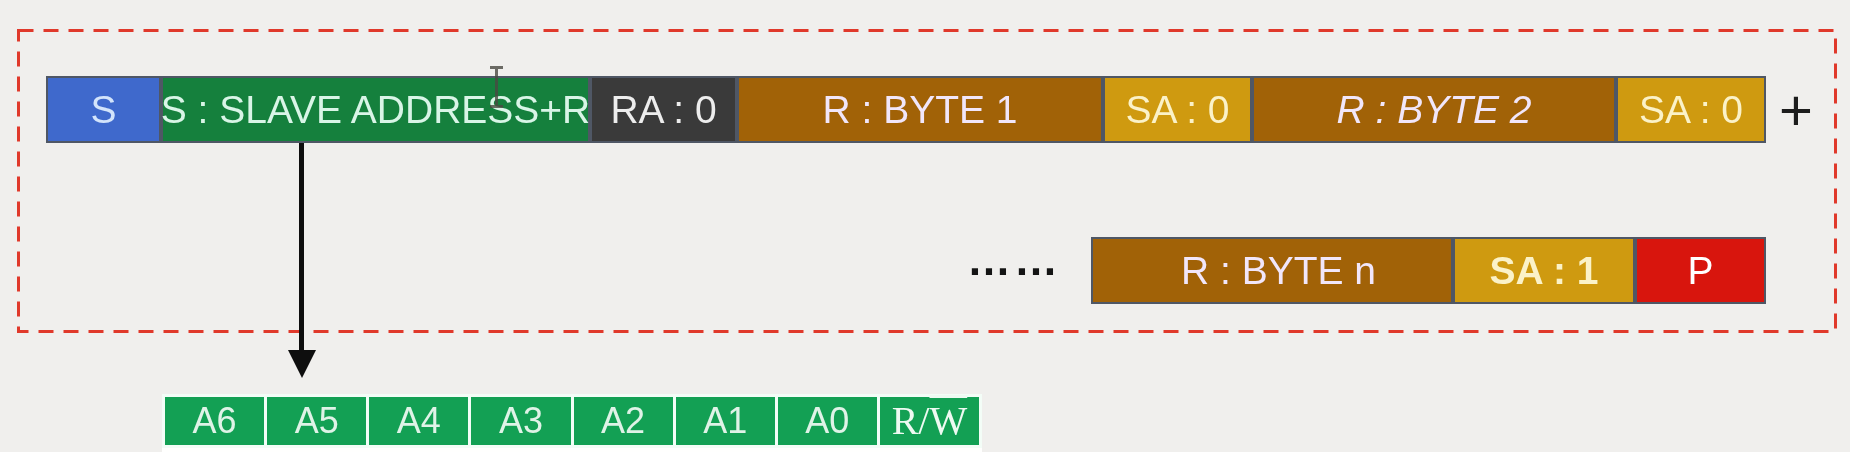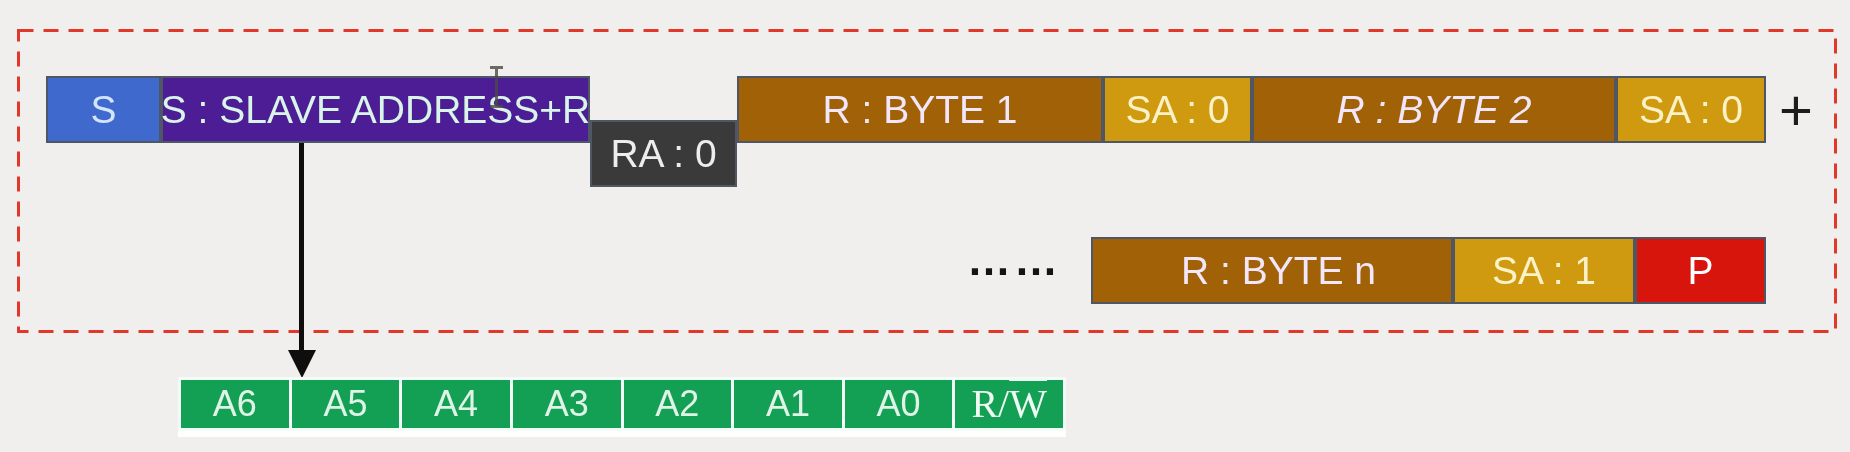--- a/index.html
+++ b/index.html
@@ -15,34 +15,34 @@
   .frame-svg{position:absolute;left:17px;top:29px;}
   
   .blk{
     position:absolute;top:76px;height:67px;
     box-sizing:border-box;border:2px solid #4f5765;
     display:flex;align-items:center;justify-content:center;
     font-size:39px;line-height:1;white-space:nowrap;
   }
   .r2{top:237px;}
   .c-blue  {background:#3f69cc;color:#d3e4fb;}
-  .c-green {background:#4c1d95;color:#d9f5e7;}
-  .c-dark  {background:#3a3a3a;color:#ededed;margin-top:44px;}
+  .c-green {background:#15803d;color:#d9f5e7;}
+  .c-dark  {background:#3a3a3a;color:#ededed;}
   .c-purple{background:#a16207;color:#f1e6fa;}
   .c-gold  {background:#cf9a10;color:#fbf2c8;text-align:right;}
   .c-red   {background:#d8150d;color:#ffffff;}
   .b-start {left:46px;  width:115px;}
   .b-slave {left:161px; width:429px;}
   .b-ra    {left:590px; width:147px;}
   .b-byte1 {left:737px; width:366px;}
   .b-sa0a  {left:1103px;width:149px;}
   .b-byte2 {left:1252px;width:364px;font-style:italic;}
   .b-sa0b  {left:1616px;width:150px;}
   .b-byten {left:1091px;width:362px;padding-left:13px;}
-  .b-sa1   {left:1453px;width:182px;}
+  .b-sa1   {left:1453px;width:182px;font-weight:bold;}
   .b-p     {left:1635px;width:131px;}
   
   .plus{
     position:absolute;left:1766px;top:76px;width:60px;height:67px;
     display:flex;align-items:center;justify-content:center;
     font-size:58px;font-weight:400;color:#1d1d1d;
   }
   
   .ellipsis{
     position:absolute;left:962px;top:226px;width:104px;height:67px;
@@ -58,22 +58,22 @@
     border-top:28px solid #0e0e0e;
   }
   
   .ibeam{position:absolute;left:495px;top:66px;width:3px;height:42px;background:#4a4a42;opacity:.8;}
   .ibeam::before,.ibeam::after{
     content:"";position:absolute;left:-5px;width:13px;height:3px;background:#4a4a42;
   }
   .ibeam::before{top:0;} .ibeam::after{bottom:0;}
   
   .arow{
-    position:absolute;left:162px;top:377px;width:888px;height:54px;
-    display:flex;box-shadow:0 6px 0 rgba(255,255,255,0.95);margin-left:16px;
+    position:absolute;left:162px;top:394px;width:820px;height:54px;
+    display:flex;box-shadow:0 6px 0 rgba(255,255,255,0.95);
   }
   .acell{
     flex:1;box-sizing:border-box;margin-left:-3px;
     border:3px solid #f3fdf7;background:#13a054;color:#dff3e7;
     display:flex;align-items:center;justify-content:center;
     font-size:36px;line-height:1;
   }
   .acell:first-child{margin-left:0;}
   .acell.rw{font-family:"Liberation Serif", serif;font-size:40px;color:#eefaf2;}
   .rw-over{text-decoration:overline;text-decoration-thickness:3px;}

